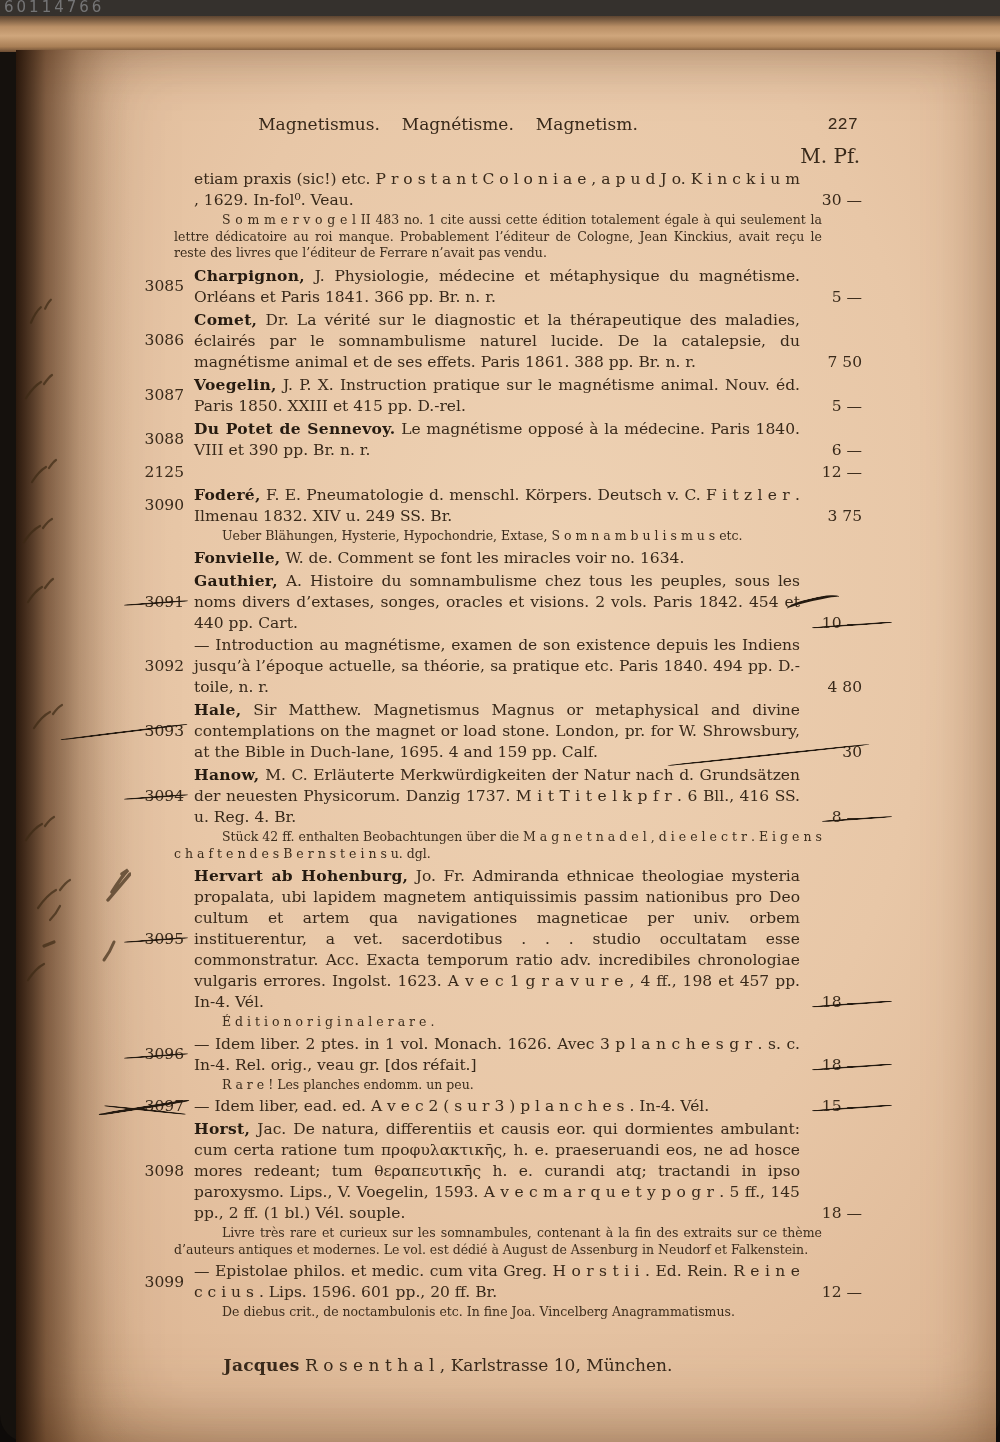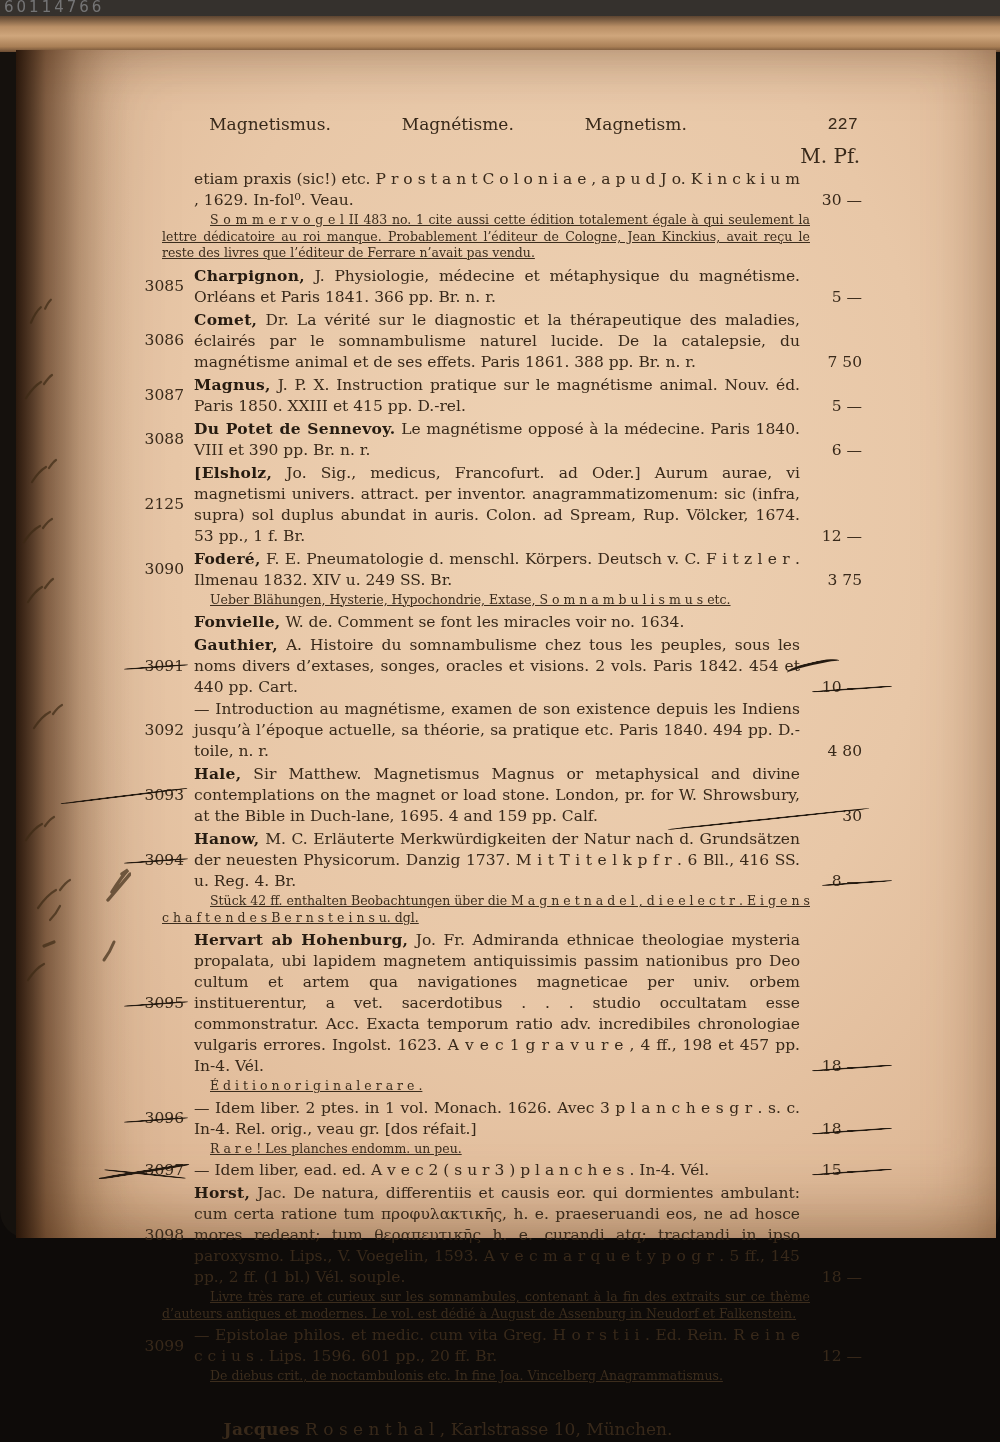--- a/index.html
+++ b/index.html
@@ -1,17 +1,17 @@
 <!DOCTYPE html>
 <html><head>
 <meta charset="utf-8">
 <style>
   html,body{margin:0;padding:0;}
   body{width:1000px;height:1442px;overflow:hidden;background:#0e0b09;font-family:"DejaVu Serif",serif;}
-  .scan{position:relative;width:1000px;height:1238px;background:#15110d;border-radius:27px;}
+  .scan{position:relative;width:1000px;height:1442px;background:#15110d;border-radius:27px;}
 
   
   .top-strip{position:absolute;top:0;left:0;right:0;height:16px;background:#35312d;}
   .watermark{position:absolute;top:-2px;left:4px;font-family:"DejaVu Sans",sans-serif;font-size:15px;
     letter-spacing:3px;color:rgba(205,210,216,.42);}
 
   
   .book-top-edge{position:absolute;top:16px;left:0;right:0;height:36px;
     background:linear-gradient(180deg,#5c4430 0%,#b98f66 30%,#cfa67c 55%,#a97f56 85%,#6b4c33 100%);}
 
@@ -24,35 +24,35 @@
                inset 0 42px 60px -48px rgba(120,80,45,.4);}
   .gutter{position:absolute;left:0;top:0;bottom:0;width:115px;
     background:linear-gradient(90deg,rgba(30,14,4,.88) 0%,rgba(80,45,20,.45) 26%,rgba(130,88,52,.22) 55%,rgba(160,115,75,.08) 78%,transparent 100%);}
   .handwriting{position:absolute;left:0;top:230px;opacity:.8;}
 
   
   .content{position:absolute;left:122px;top:64px;width:732px;color:#38291a;
     font-size:15.5px;line-height:21px;}
 
   .page-head{position:relative;height:24px;margin-bottom:8px;}
-  .titles{display:flex;justify-content:center;gap:71px;width:620px;font-size:17px;}
+  .titles{display:flex;justify-content:center;gap:22px;width:620px;font-size:17px;}
   .pageno{position:absolute;right:12px;top:0;font-size:17px;font-family:Liberation Mono, monospace;}
 
   .mpf{text-align:right;padding-right:10px;margin:8px 0 2px 0;font-size:20px;}
 
   #entries{width:100%;}
   .entry{display:flex;align-items:center;margin-bottom:1px;}
   .num{flex:0 0 46px;text-align:right;margin-right:10px;white-space:nowrap;position:relative;}
   .body{flex:0 0 606px;text-align:justify;}
   .body b{color:#261b10;letter-spacing:.3px;}
   .price{flex:1;text-align:right;align-self:flex-end;padding-right:8px;white-space:nowrap;}
   .ptxt{position:relative;display:inline-block;}
 
-  .note{margin-left:24px;width:648px;text-indent:48px;font-size:12.5px;line-height:16.5px;
-    text-align:justify;margin-top:1px;margin-bottom:3px;color:#3c2d1d;text-decoration:underline;}
+  .note{margin-left:36px;width:648px;text-indent:48px;font-size:12.5px;line-height:16.5px;
+    text-align:justify;margin-top:1px;margin-bottom:3px;color:#3c2d1d;}
 
   
   .strike-normal::after,.strike-long::after,.strike-heavy::after,.strike-heavy::before,
   .pstrike-normal::after,.pstrike-long::after{
     content:"";position:absolute;border-top:2.6px solid #241a10;border-radius:40%;}
   .strike-normal::after{left:-14px;right:-4px;top:52%;transform:rotate(-4deg);}
   .strike-long::after{left:-78px;right:-4px;top:50%;transform:rotate(-7deg);}
   .strike-heavy::after{left:-40px;right:-6px;top:46%;transform:rotate(-9deg);border-top-width:3px;}
   .strike-heavy::before{left:-34px;right:-2px;top:64%;transform:rotate(6deg);}
   .pstrike-normal::after{left:-10px;right:-30px;top:54%;transform:rotate(-4deg);}
@@ -117,31 +117,30 @@
             <div class="body"><b>Charpignon,</b> J. Physiologie, médecine et métaphysique du magnétisme. Orléans et Paris 1841. 366 pp. Br. n. r.</div>
             <span class="price"><span class="ptxt">5 —</span></span>
           </div>
           <div class="entry">
             <span class="num">3086</span>
             <div class="body"><b>Comet,</b> Dr. La vérité sur le diagnostic et la thérapeutique des maladies, éclairés par le somnambulisme naturel lucide. De la catalepsie, du magnétisme animal et de ses effets. Paris 1861. 388 pp. Br. n. r.</div>
             <span class="price"><span class="ptxt">7 50</span></span>
           </div>
           <div class="entry">
             <span class="num">3087</span>
-            <div class="body"><b>Magnus,</b> J. P. X. Instruction pratique sur le magnétisme animal. Nouv. éd. Paris 1850. XXIII et 415 pp. D.-rel.</div>
+            <div class="body"><b>Voegelin,</b> J. P. X. Instruction pratique sur le magnétisme animal. Nouv. éd. Paris 1850. XXIII et 415 pp. D.-rel.</div>
             <span class="price"><span class="ptxt">5 —</span></span>
           </div>
           <div class="entry">
             <span class="num">3088</span>
             <div class="body"><b>Du Potet de Sennevoy.</b> Le magnétisme opposé à la médecine. Paris 1840. VIII et 390 pp. Br. n. r.</div>
             <span class="price"><span class="ptxt">6 —</span></span>
           </div>
           <div class="entry">
             <span class="num">2125</span>
-            <div class="body"><b>[Elsholz,</b> Jo. Sig., medicus, Francofurt. ad Oder.] Aurum aurae, vi magnetismi univers. attract. per inventor. anagrammatizomenum: sic (infra, supra) sol duplus abundat in auris. Colon. ad Spream, Rup. Völcker, 1674. 53 pp., 1 f. Br.</div>
             <span class="price"><span class="ptxt">12 —</span></span>
           </div>
           <div class="entry">
             <span class="num">3090</span>
             <div class="body"><b>Foderé,</b> F. E. Pneumatologie d. menschl. Körpers. Deutsch v. C. F i t z l e r .  Ilmenau 1832. XIV u. 249 SS. Br.</div>
             <span class="price"><span class="ptxt">3 75</span></span>
           </div>
           <div class="note">Ueber Blähungen, Hysterie, Hypochondrie, Extase, S o m n a m b u l i s m u s  etc.</div>
           <div class="entry">
             <span class="num"></span>

